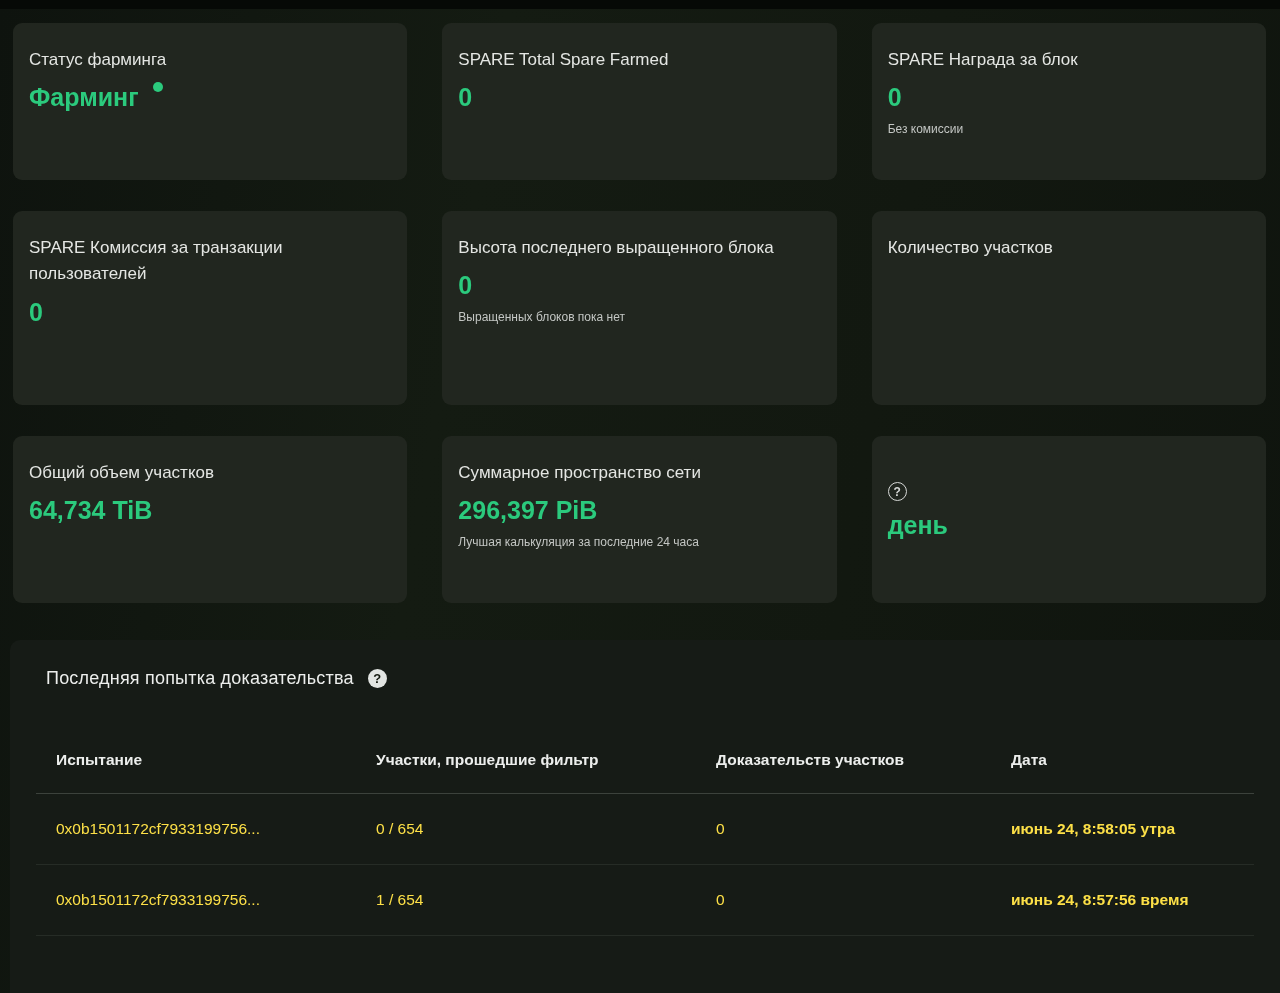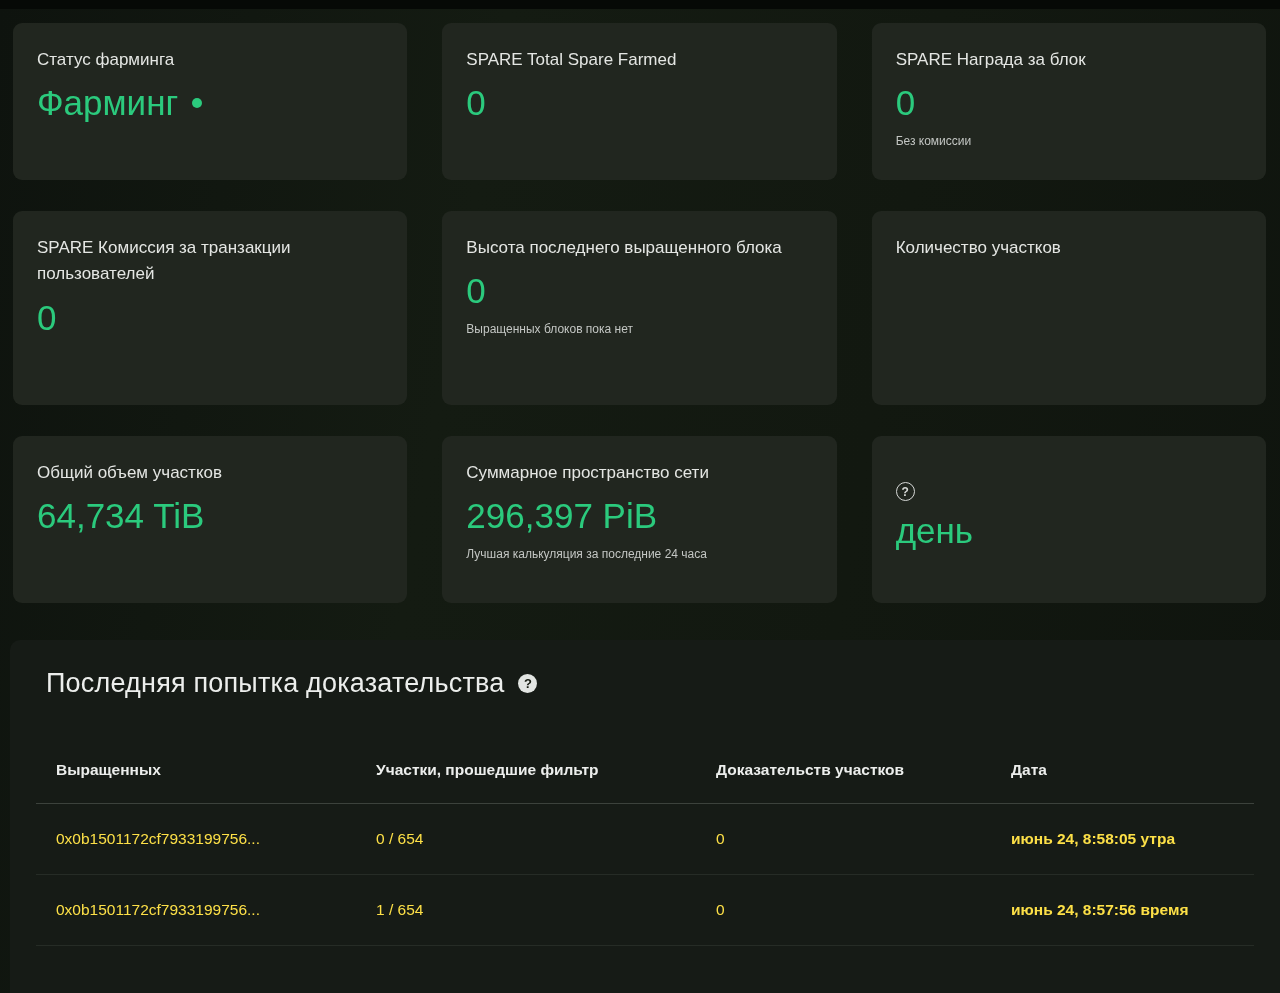--- a/index.html
+++ b/index.html
@@ -25,38 +25,37 @@
     display:grid;
     grid-template-columns:1fr 1fr 1fr;
     grid-template-rows:157px 194px 167px;
     column-gap:35px;
     row-gap:31px;
     padding:14px 14px 0 13px;
   }
   .card{
     background:var(--card-bg);
     border-radius:9px;
-    padding:24px 24px 20px 24px;
+    padding:24px 24px 20px 16px;
     position:relative;
   }
   .card-title{
     font-size:17px;
     line-height:1.55;
     color:var(--text-main);
     font-weight:400;
   }
   .card-title.narrow{max-width:250px;}
   .card-value{
     margin-top:9px;
-    font-size:35px;
+    font-size:25px;
     line-height:1.2;
     color:var(--accent);
-    font-weight:400;
+    font-weight:700;
     display:flex;
-    align-items:center;
   }
   .status-dot{
     width:10px;height:10px;border-radius:50%;
     background:var(--accent);
     display:inline-block;
     margin-left:14px;
   }
   .card-subtext{
     margin-top:10px;
     font-size:12px;
@@ -88,21 +87,21 @@
     background:var(--panel-bg);
     border-radius:10px 0 0 0;
     padding:28px 26px 0 26px;
   }
   .panel-title-row{
     display:flex;
     align-items:center;
     padding-left:10px;
   }
   .panel-title{
-    font-size:27px;
+    font-size:18px;
     font-weight:500;
     color:#eceeec;
     letter-spacing:.2px;
   }
   .help-filled{
     width:19px;height:19px;
     background:#e2e5e2;
     color:#14190f;
     border-radius:50%;
     font-size:13px;
@@ -199,21 +198,21 @@
 
 <div class="proof-panel">
   <div class="panel-title-row">
     <span class="panel-title">Последняя попытка доказательства</span>
     <span class="help-filled">?</span>
   </div>
 
   <table class="proof-table">
     <thead>
       <tr>
-        <th class="col-challenge">Выращенных</th>
+        <th class="col-challenge">Испытание</th>
         <th class="col-filter">Участки, прошедшие фильтр</th>
         <th class="col-proofs">Доказательств участков</th>
         <th>Дата</th>
       </tr>
     </thead>
     <tbody>
       <tr>
         <td>0x0b1501172cf7933199756...</td>
         <td>0 / 654</td>
         <td>0</td>

